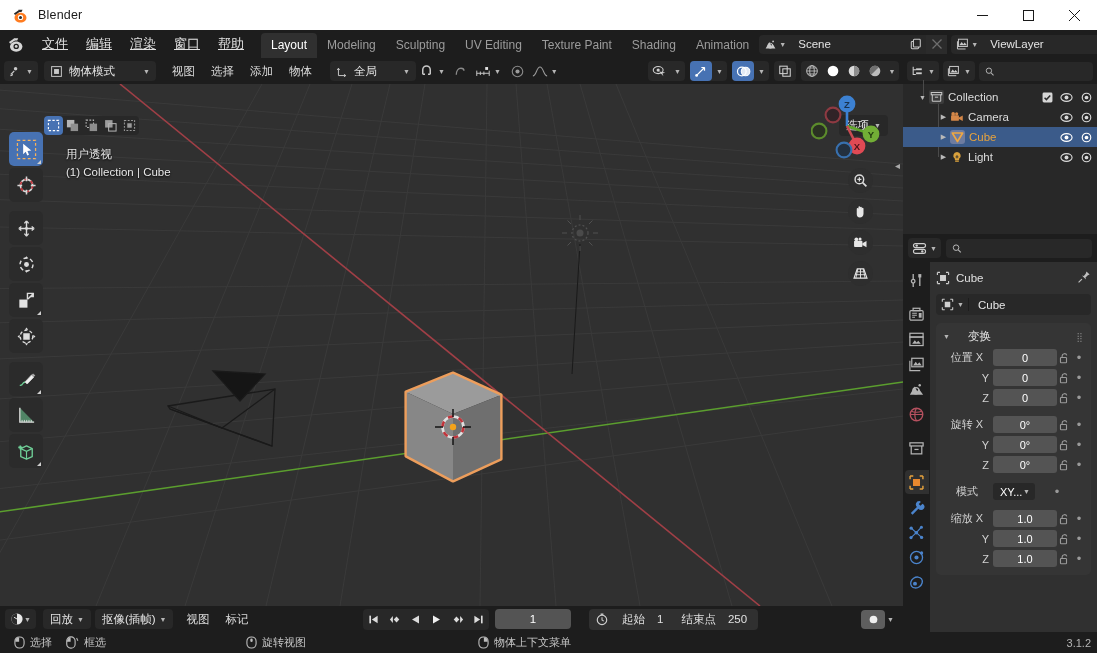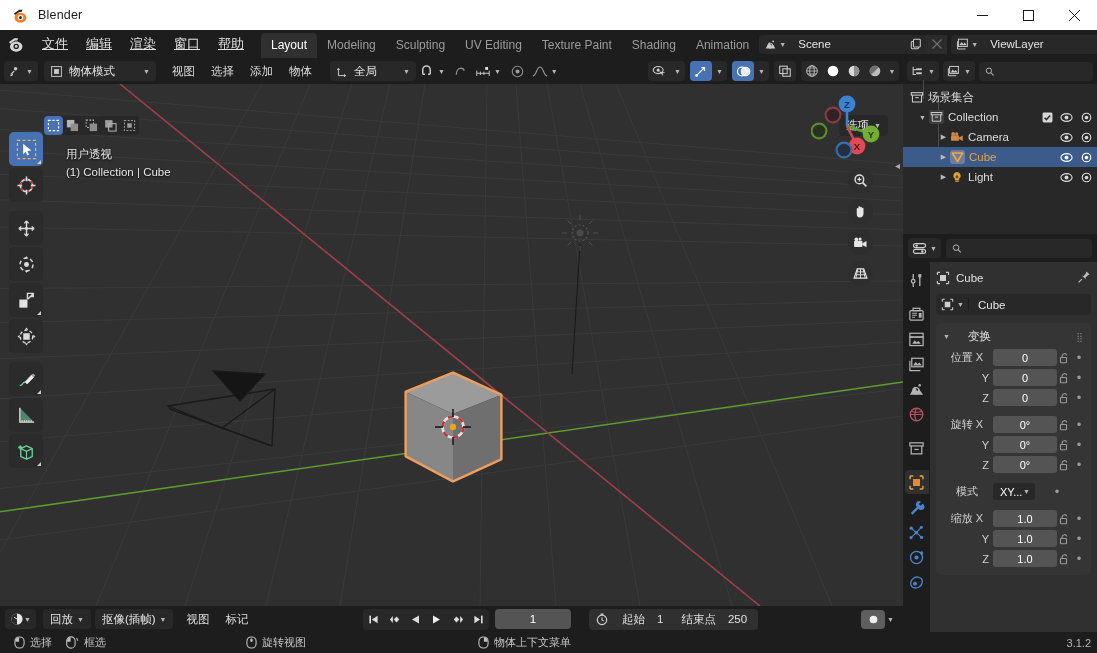--- a/index.html
+++ b/index.html
@@ -861,31 +861,20 @@
             <path d="M7.6 7.6l3.2 3.2" stroke="#b8b8b8" stroke-width="1.3"></path>
           </svg>
           <input style="background: transparent; border: none; outline: none; color: rgb(221, 221, 221); font-size: 11px; width: 100%; font-family: &quot;Liberation Sans&quot;, sans-serif;" placeholder="">
         </div>
       </div>
 
       <div class="outliner-body">
         <div class="vline" style="left:20px; top:22px; height:19px;"></div>
         <div class="vline" style="left:35px; top:41px; height:58px;"></div>
 
-        <div class="out-row">
-          <span style="width:7px"></span>
-          <span style="display:flex">
-            <svg width="14" height="13" viewBox="0 0 16 14">
-              <rect x="1.5" y="1.5" width="13" height="2.8" fill="none" stroke="#cfcfcf" stroke-width="1.2"></rect>
-              <path d="M2.8 4.3v7.9h10.4V4.3" fill="none" stroke="#cfcfcf" stroke-width="1.2"></path>
-              <path d="M6 7.2h4" stroke="#cfcfcf" stroke-width="1.2"></path>
-            </svg>
-          </span>
-          <span class="label">场景集合</span>
-        </div>
 
         <div class="out-row">
           <span style="width:13px"></span>
           <span class="arrow">▼</span>
           <span style="display:flex;background:#3c3c3c;border-radius:2px;padding:1px">
             <svg width="13" height="12" viewBox="0 0 16 14">
               <rect x="1.5" y="1.5" width="13" height="2.8" fill="none" stroke="#cfcfcf" stroke-width="1.2"></rect>
               <path d="M2.8 4.3v7.9h10.4V4.3" fill="none" stroke="#cfcfcf" stroke-width="1.2"></path>
               <path d="M6 7.2h4" stroke="#cfcfcf" stroke-width="1.2"></path>
             </svg>

